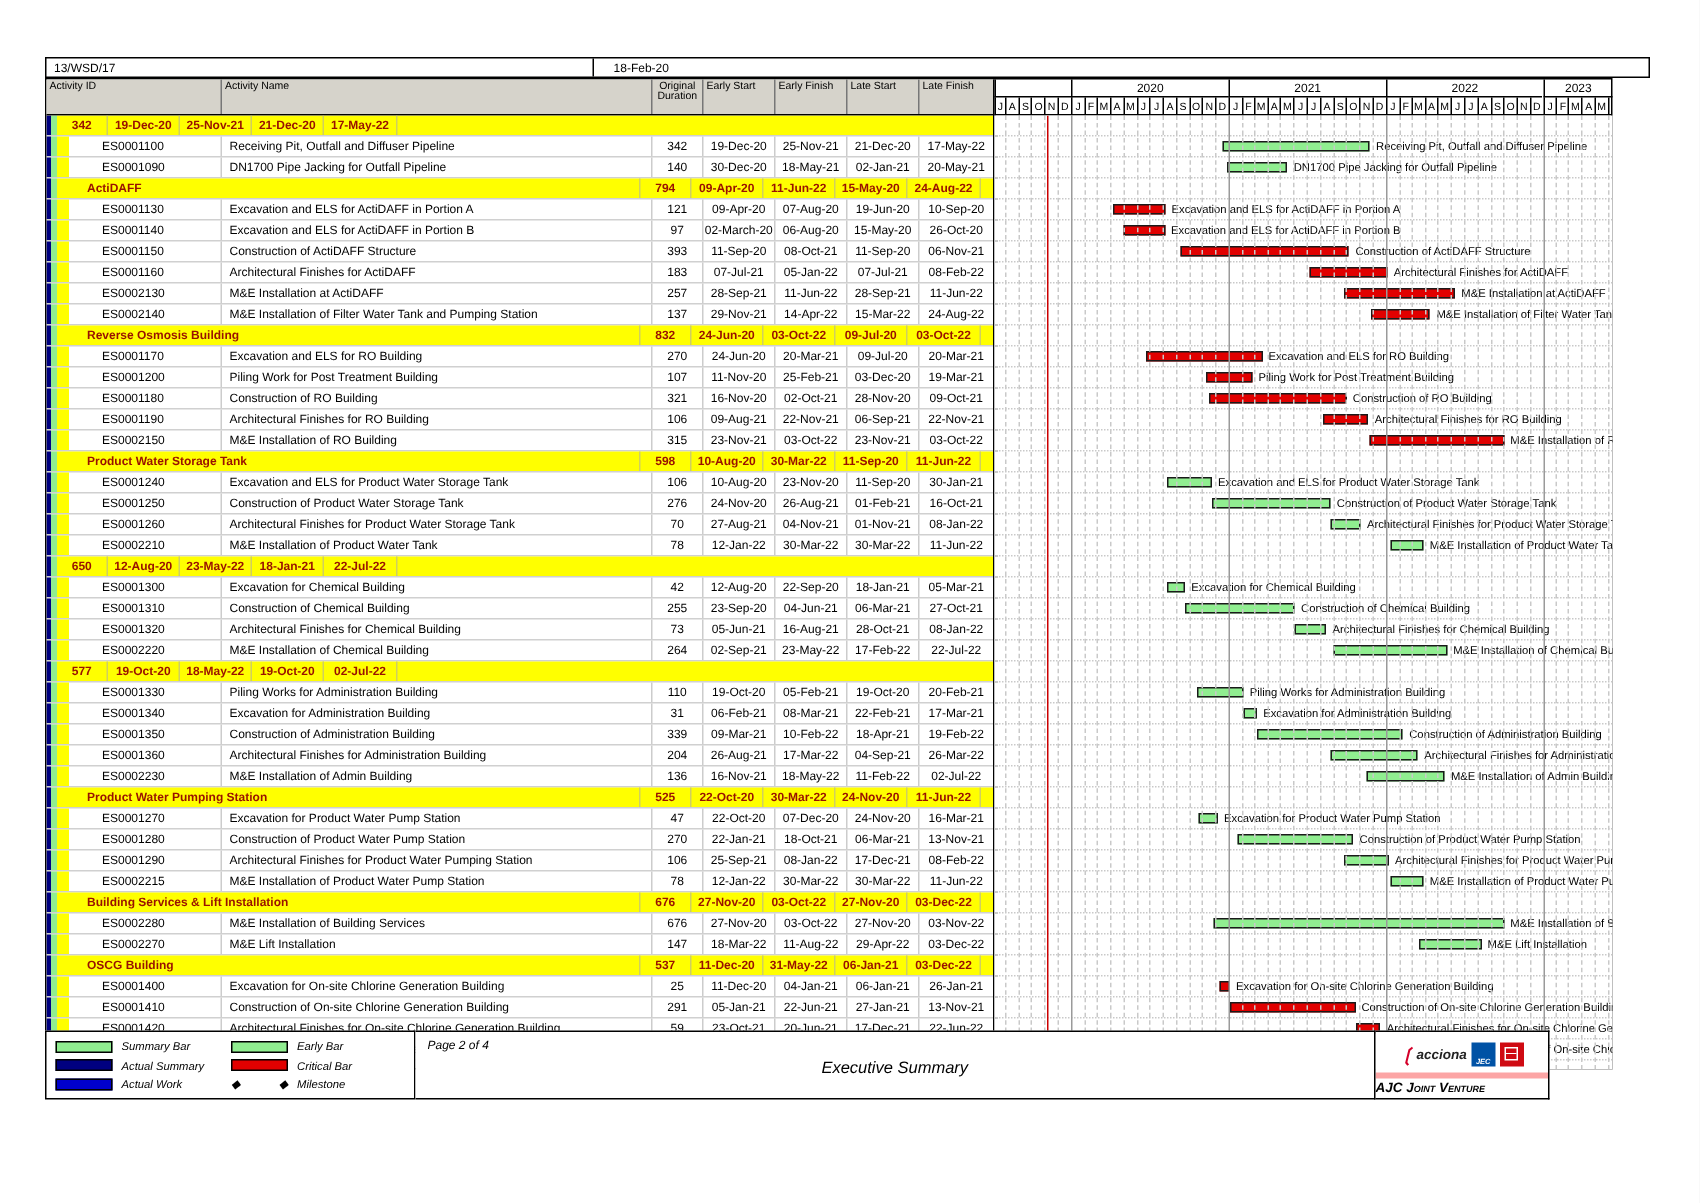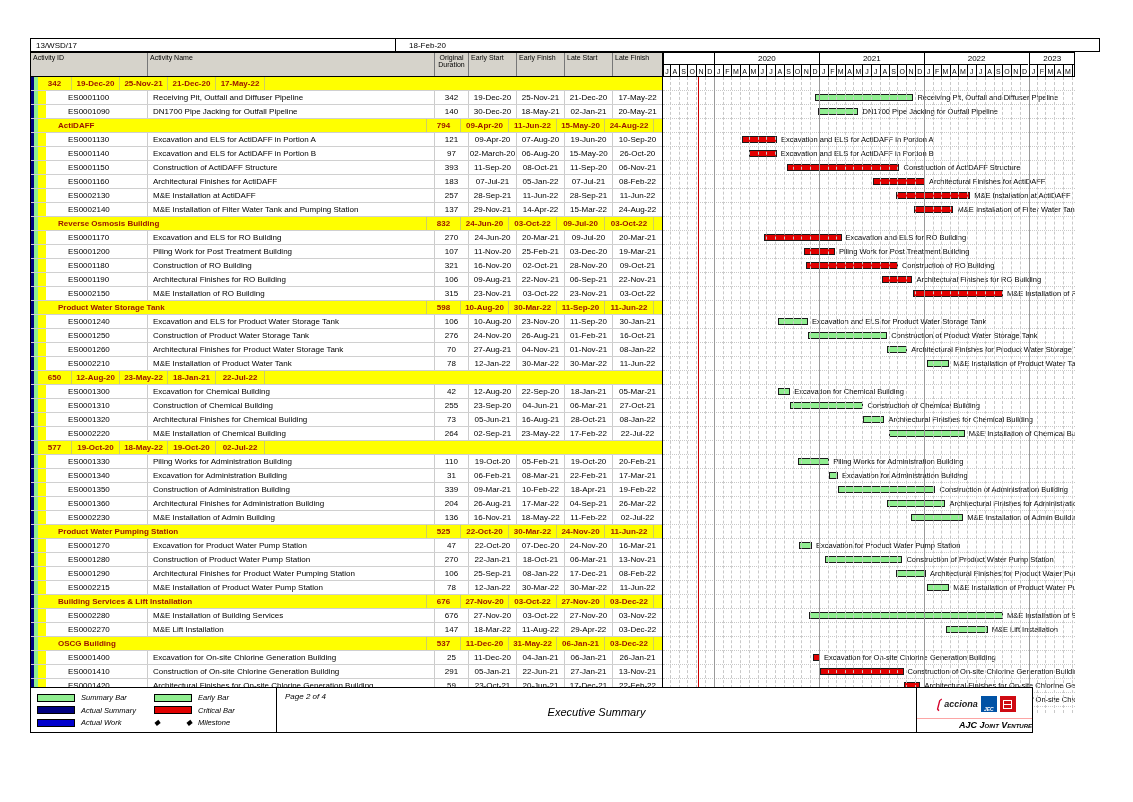--- a/index.html
+++ b/index.html
@@ -76,21 +76,21 @@
   .exec { position:absolute; left:0; right:0; top:18px; text-align:center; font-size:11px; }
   .flogo { width:116px; border-left:none; display:flex; flex-direction:column; }
   .logo-row { flex:1; display:flex; align-items:center; justify-content:center; gap:3px; padding-top:2px; }
   .acciona { display:flex; align-items:center; font-size:9px; font-weight:bold; color:#222; }
   .acc-mark { color:#d4002a; font-size:12px; font-weight:bold; margin-right:1px; }
   .jec-box { width:16px; height:16px; background:#0052a5; color:#fff; font-size:5px; font-weight:bold;
     display:flex; align-items:flex-end; justify-content:center; }
   .cscec-box { width:16px; height:16px; background:#cf0a12; display:flex; align-items:center; justify-content:center; }
   .cscec-in { width:9px; height:9px; border:1px solid #fff;
     background:linear-gradient(#cf0a12 0 3px, #fff 3px 4px, #cf0a12 4px 100%); }
-  .jv-name { border-top:1px solid #fca5a5; text-align:right; font-size:9px; font-weight:bold;
+  .jv-name { border-top:4px solid #fca5a5; text-align:left; font-size:9px; font-weight:bold;
     font-variant:small-caps; padding:1px 0 2px 0; }
 </style>
 </head>
 <body>
 
 <div class="page">
 
   <div class="title-bar">
     <div class="cell tb-left">13/WSD/17</div>
     <div class="cell tb-right">18-Feb-20</div>
@@ -624,21 +624,21 @@
           <div class="trow">
             <div class="st-navy"></div>
             <div class="st-green"></div>
             <div class="st-yel"></div>
             <div class="tc c-id">ES0001420</div>
             <div class="tc c-name">Architectural Finishes for On-site Chlorine Generation Building</div>
             <div class="tc c-dur">59</div>
             <div class="tc c-d1">23-Oct-21</div>
             <div class="tc c-d2">20-Jun-21</div>
             <div class="tc c-d3">17-Dec-21</div>
-            <div class="tc c-d4">22-Feb-22</div>
+            <div class="tc c-d4">22-Jun-22</div>
           </div>
           <div class="trow">
             <div class="st-navy"></div>
             <div class="st-green"></div>
             <div class="st-yel"></div>
             <div class="tc c-id">ES0002200</div>
             <div class="tc c-name">M&amp;E Installation of On-site Chlorine Generation Building</div>
             <div class="tc c-dur">162</div>
             <div class="tc c-d1">21-Dec-21</div>
             <div class="tc c-d2">31-May-22</div>

